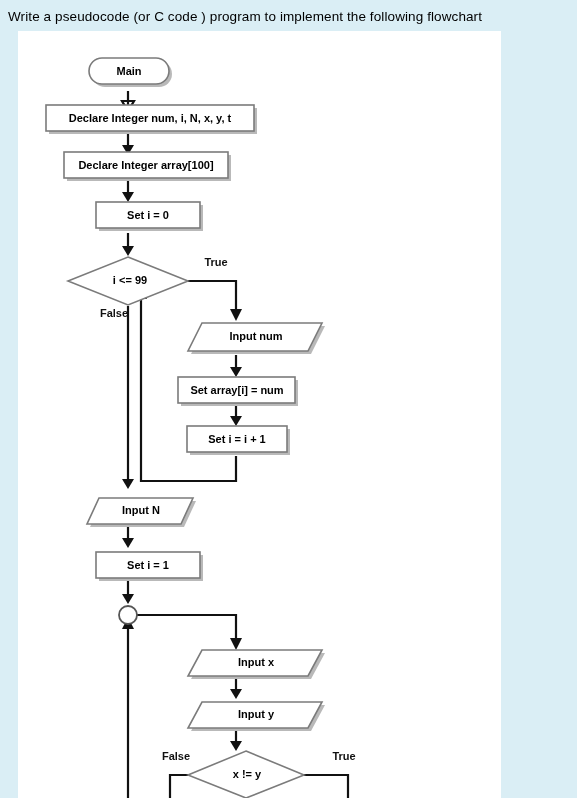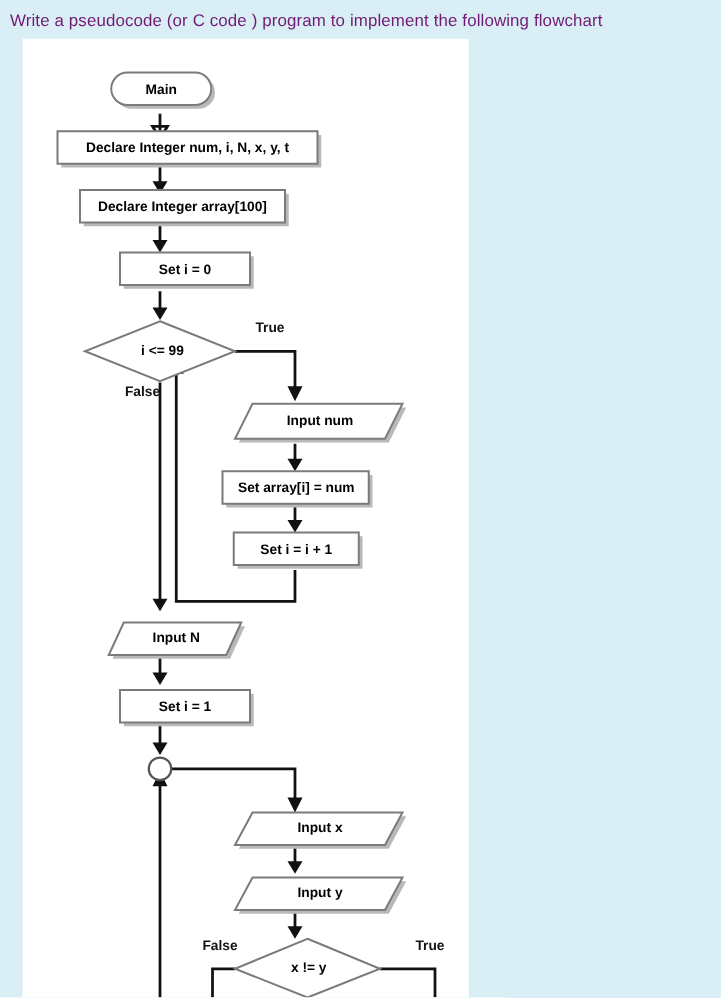--- a/index.html
+++ b/index.html
@@ -5,25 +5,25 @@
 <style>
   html,body{margin:0;padding:0;}
   body{
     width:577px;height:798px;overflow:hidden;
     background:#daeef5;
     font-family:"Liberation Sans", sans-serif;
     position:relative;
   }
   #question-header{
     position:absolute;left:8px;top:8px;width:560px;
-    font-size:13.5px;line-height:18px;color:#701a75;
+    font-size:13.5px;line-height:18px;color:#000000;
     letter-spacing:.1px;white-space:nowrap;
   }
   #chart-panel{
-    position:absolute;left:18px;top:31px;width:357px;height:767px;
+    position:absolute;left:18px;top:31px;width:483px;height:767px;
     background:#ffffff;overflow:hidden;
   }
   #chart-svg{display:block;position:absolute;left:0;top:0;}
   .fc-label{
     font-family:"Liberation Sans", sans-serif;
     font-weight:bold;font-size:11px;fill:#000000;
     text-anchor:middle;dominant-baseline:middle;
   }
   .edge-label{
     font-family:"Liberation Sans", sans-serif;

